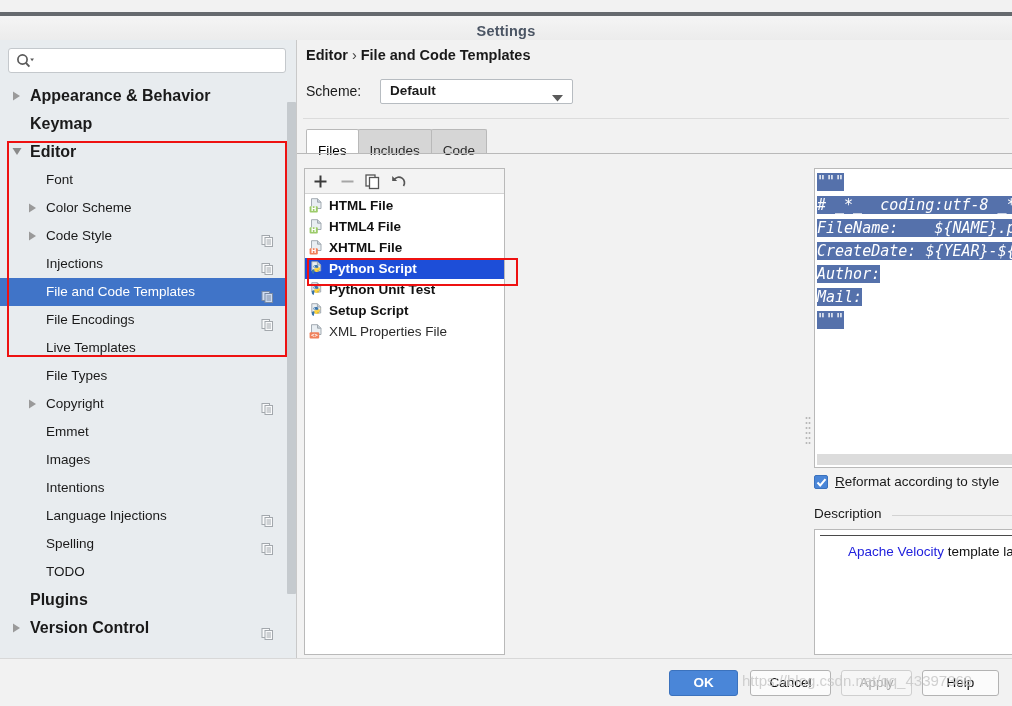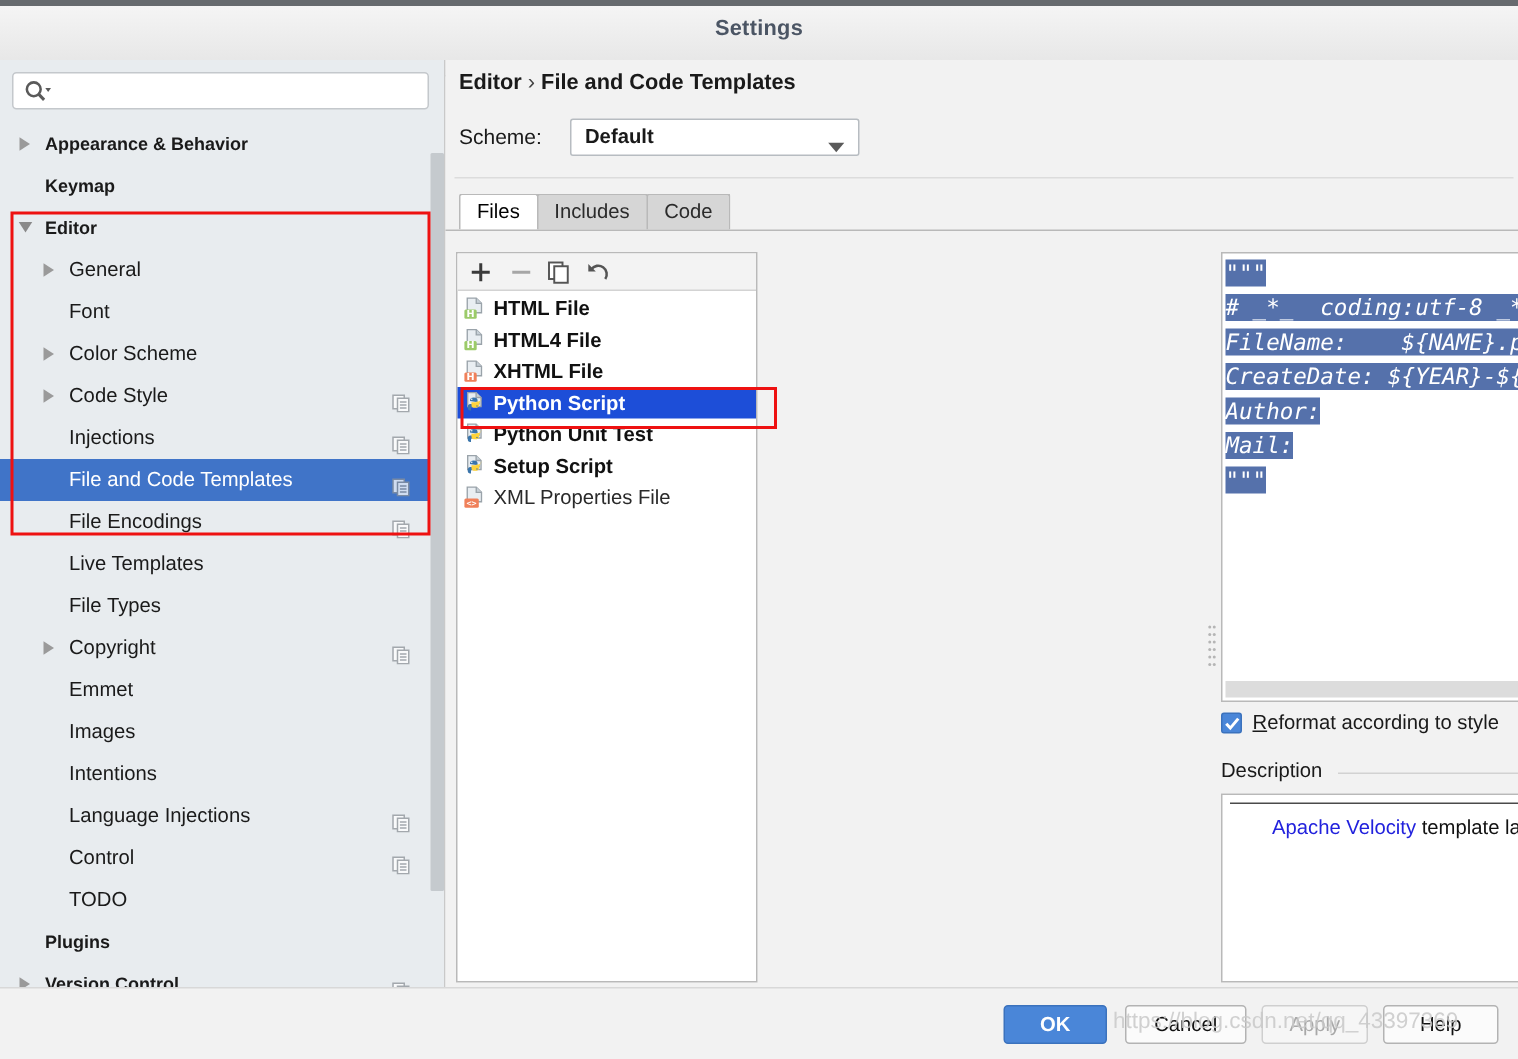--- a/index.html
+++ b/index.html
@@ -9,21 +9,21 @@
     overflow: hidden;
     background: #f2f2f2;
     font-family: "Liberation Sans", sans-serif;
     font-size: 13px;
     color: #1a1a1a;
   }
   #root { position: relative; width: 1012px; height: 706px; }
 
   
   .titlebar {
-    position: absolute; left: 0; top: 0; width: 1012px; height: 51px;
+    position: absolute; left: 0; top: 12px; width: 1012px; height: 51px;
     background: linear-gradient(to bottom, #f6f6f6 0%, #ececec 55%, #e4e4e4 100%);
     border-bottom: 1px solid #c9c9c9;
   }
   .titlebar-top-edge {
     position: absolute; left:0; top:0; width: 1012px; height: 4px;
     background: #666a6e;
   }
   .titlebar-title {
     position: absolute; left: 0; top: 11px; width: 1012px;
     text-align: center;
@@ -46,21 +46,21 @@
   .search-icon { position: absolute; left: 7px; top: 4px; width: 18px; height: 16px; }
   .tree {
     position: absolute; left: 0; top: 42px; width: 288px; height: 576px;
     overflow: hidden;
   }
   .tree-row {
     position: relative; height: 28px; line-height: 28px;
     padding-left: 14px; white-space: nowrap;
     font-size: 13.5px;
   }
-  .tree-row.lvl0 { padding-left: 30px; font-weight: bold; font-size: 12px; }
+  .tree-row.lvl0 { padding-left: 30px; font-weight: bold; font-size: 16px; }
   .tree-row.lvl1 { padding-left: 46px; font-weight: normal; }
   .tree-row.selected { background: #4074c8; color: #ffffff; }
   .arrow {
     position: absolute; left: 12px; top: 0; width: 12px; height: 28px;
   }
   .arrow.lvl1 { left: 28px; }
   .arrow svg { display:block; margin-top: 9px; }
   .copy-badge {
     position: absolute; right: 14px; top: 7px; width: 13px; height: 13px;
     opacity: .75;
@@ -100,21 +100,21 @@
   }
   .scheme-select .caret { position: absolute; right: 9px; top: 10px; }
   .hr-under-scheme {
     position: absolute; left: 6px; top: 78px; width: 706px; height: 1px;
     background: #dcdcdc;
   }
 
   
   .tabbar { position: absolute; left: 9px; top: 89px; height: 24px; }
   .tab {
-    float: left; height: 24px; line-height: 22px; padding: 0 11px;
+    float: left; height: 24px; line-height: 22px; padding: 10px 11px;
     border: 1px solid #b9b9b9; border-bottom: none;
     background: #d6d6d6; font-size: 13.5px; color: #2b2b2b;
     margin-right: -1px;
     border-radius: 2px 2px 0 0;
   }
   .tab.active { background: #ffffff; color: #000; }
   .tabline {
     position: absolute; left: 0; top: 113px; width: 715px; height: 1px;
     background: #b9b9b9;
   }
@@ -252,25 +252,20 @@
             <svg width="9" height="10" viewBox="0 0 9 10">
               <path d="M1 0.5 L8 5 L1 9.5 Z" fill="#9a9a9a"></path>
             </svg>
           </span><span>Appearance &amp; Behavior</span></div>
         <div class="tree-row lvl0"><span>Keymap</span></div>
         <div class="tree-row lvl0"><span class="arrow">
             <svg width="10" height="9" viewBox="0 0 10 9">
               <path d="M0.5 1 L9.5 1 L5 8 Z" fill="#8a8a8a"></path>
             </svg>
           </span><span>Editor</span></div>
-        <div class="tree-row lvl1"><span class="arrow lvl1">
-            <svg width="9" height="10" viewBox="0 0 9 10">
-              <path d="M1 0.5 L8 5 L1 9.5 Z" fill="#9a9a9a"></path>
-            </svg>
-          </span><span>General</span></div>
         <div class="tree-row lvl1"><span>Font</span></div>
         <div class="tree-row lvl1"><span class="arrow lvl1">
             <svg width="9" height="10" viewBox="0 0 9 10">
               <path d="M1 0.5 L8 5 L1 9.5 Z" fill="#9a9a9a"></path>
             </svg>
           </span><span>Color Scheme</span></div>
         <div class="tree-row lvl1"><span class="arrow lvl1">
             <svg width="9" height="10" viewBox="0 0 9 10">
               <path d="M1 0.5 L8 5 L1 9.5 Z" fill="#9a9a9a"></path>
             </svg>
@@ -318,21 +313,21 @@
         <div class="tree-row lvl1"><span>Emmet</span></div>
         <div class="tree-row lvl1"><span>Images</span></div>
         <div class="tree-row lvl1"><span>Intentions</span></div>
         <div class="tree-row lvl1"><span>Language Injections</span><span class="copy-badge"><svg width="13" height="13" viewBox="0 0 13 13">
               <rect x="1" y="1.5" width="7.5" height="9" fill="#ffffff" stroke="#8c9298" stroke-width="1"></rect>
               <rect x="4" y="3.5" width="7.5" height="9" fill="#ffffff" stroke="#8c9298" stroke-width="1"></rect>
               <line x1="5.6" y1="6" x2="10" y2="6" stroke="#8c9298"></line>
               <line x1="5.6" y1="8" x2="10" y2="8" stroke="#8c9298"></line>
               <line x1="5.6" y1="10" x2="10" y2="10" stroke="#8c9298"></line>
             </svg></span></div>
-        <div class="tree-row lvl1"><span>Control</span><span class="copy-badge"><svg width="13" height="13" viewBox="0 0 13 13">
+        <div class="tree-row lvl1"><span>Spelling</span><span class="copy-badge"><svg width="13" height="13" viewBox="0 0 13 13">
               <rect x="1" y="1.5" width="7.5" height="9" fill="#ffffff" stroke="#8c9298" stroke-width="1"></rect>
               <rect x="4" y="3.5" width="7.5" height="9" fill="#ffffff" stroke="#8c9298" stroke-width="1"></rect>
               <line x1="5.6" y1="6" x2="10" y2="6" stroke="#8c9298"></line>
               <line x1="5.6" y1="8" x2="10" y2="8" stroke="#8c9298"></line>
               <line x1="5.6" y1="10" x2="10" y2="10" stroke="#8c9298"></line>
             </svg></span></div>
         <div class="tree-row lvl1"><span>TODO</span></div>
         <div class="tree-row lvl0"><span>Plugins</span></div>
         <div class="tree-row lvl0"><span class="arrow">
             <svg width="9" height="10" viewBox="0 0 9 10">

